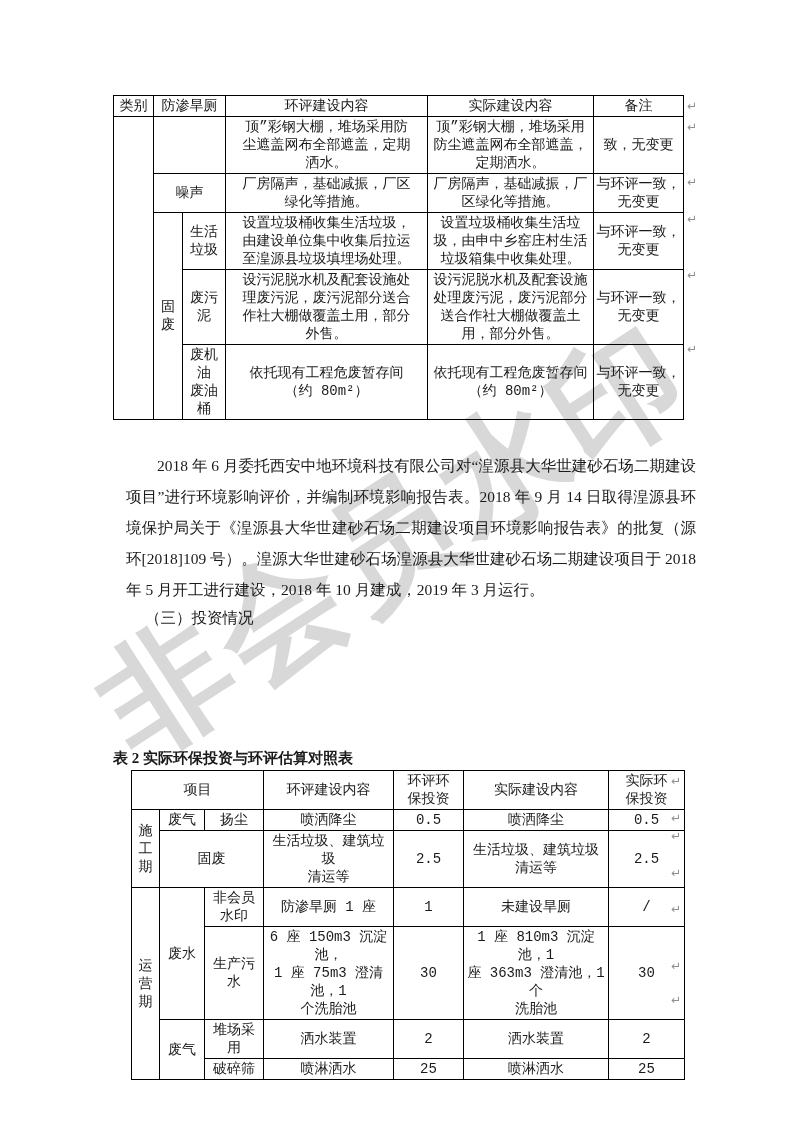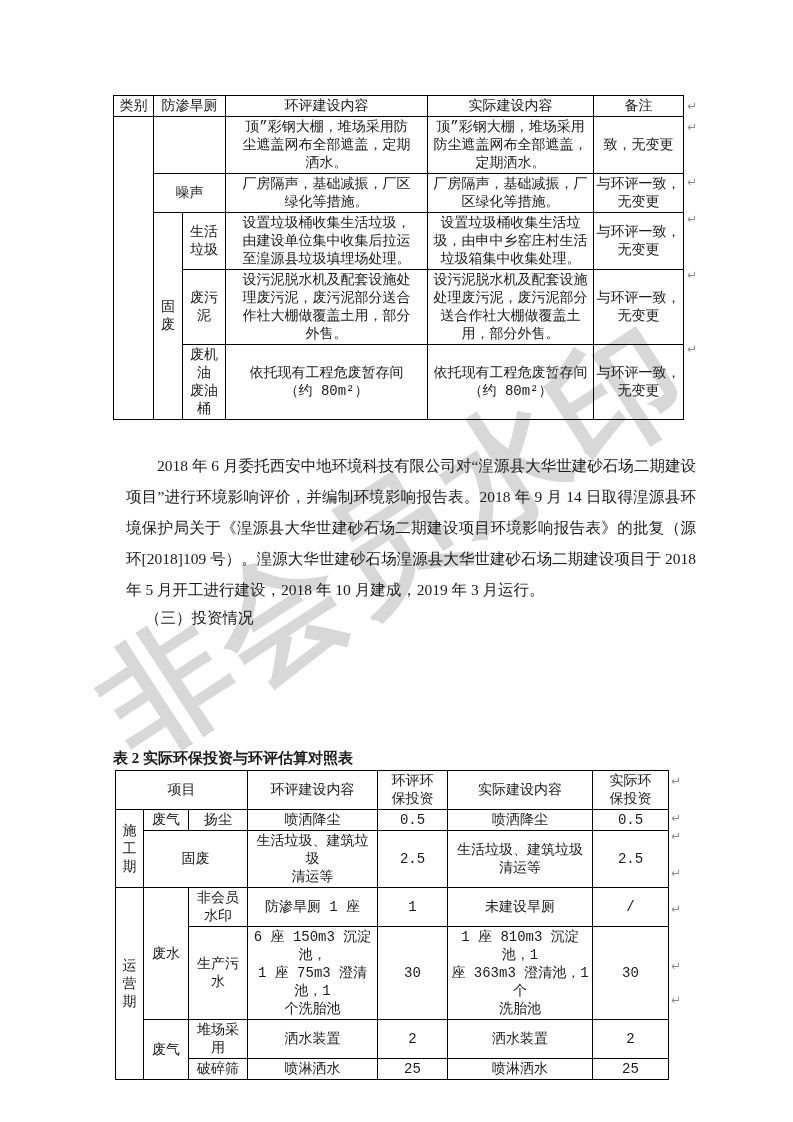--- a/index.html
+++ b/index.html
@@ -20,21 +20,21 @@
   table.doc-table {
     border-collapse:collapse; table-layout:fixed; position:absolute;
     font-size:14px; line-height:18px;
   }
   table.doc-table td, table.doc-table th {
     border:1px solid #000; padding:1px 2px; text-align:center; vertical-align:middle;
     font-weight:normal; white-space:pre-line; overflow:hidden;
     font-family:"Liberation Mono","Liberation Serif",serif;
   }
   #table1 { top:95px; left:113px; width:570px; }
-  #table2 { top:770px; left:115px; width:553px; }
+  #table2 { top:770px; left:131px; width:553px; }
   td.vtop { vertical-align:top; }
   
   .sec-heading {
     position:absolute; left:145px; font-size:15.5px; font-weight:normal; margin:0;
   }
   .body-para {
     position:absolute; left:114px; width:570px; margin:12px;
     font-size:15.5px; line-height:31px; text-align:justify;
     text-indent:31px;
   }

